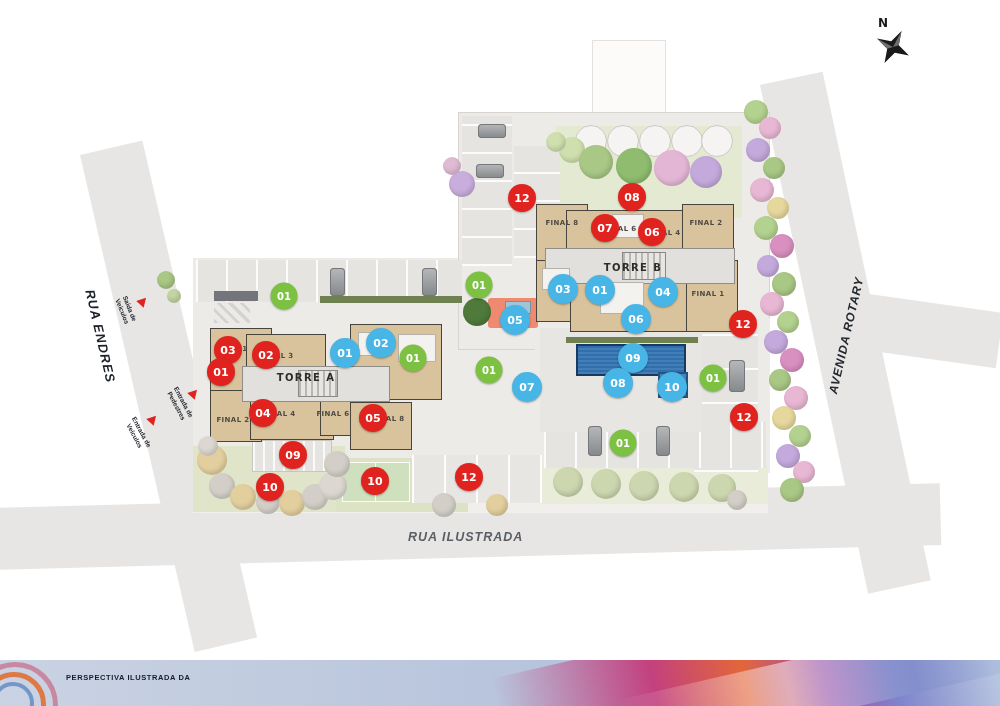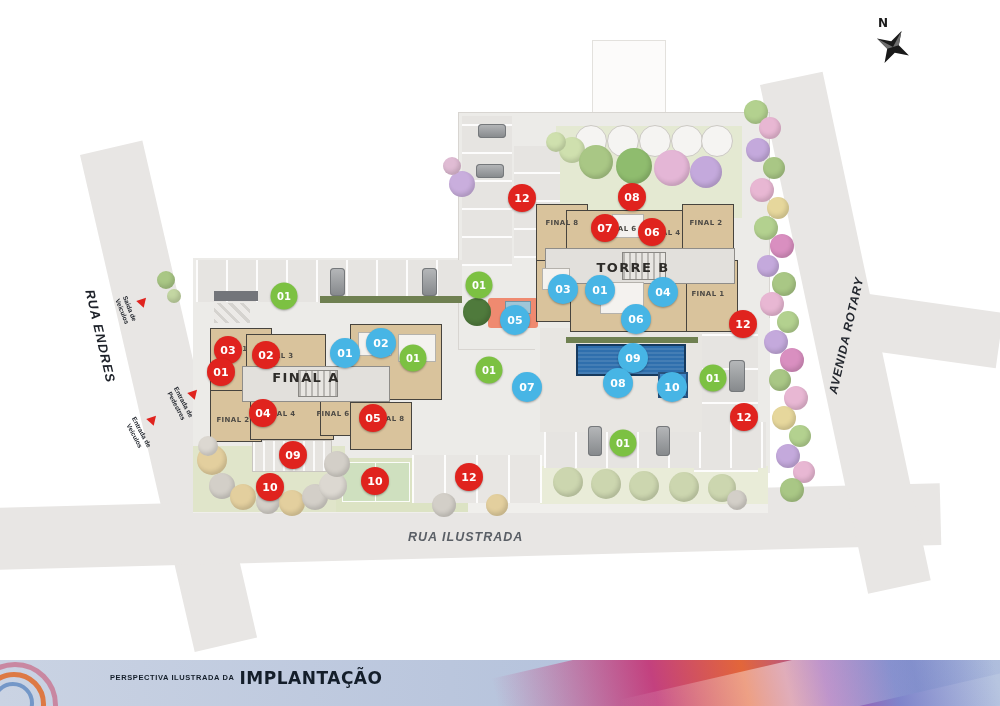--- a/index.html
+++ b/index.html
@@ -43,21 +43,21 @@
   .marker{position:absolute;border-radius:50%;color:#fff;font-weight:bold;display:flex;
           align-items:center;justify-content:center;font-size:11px;
           font-family:"DejaVu Sans",sans-serif;box-shadow:0 1px 2px rgba(0,0,0,.3);
           transform:translate(-50%,-50%);z-index:30;}
   .marker.red{width:28px;height:28px;background:#e0231e;}
   .marker.blue{width:30px;height:30px;background:#47b5e5;}
   .marker.green{width:27px;height:27px;background:#7cc142;font-size:10px;}
   .plan-label{position:absolute;transform:translate(-50%,-50%);font-size:7px;font-weight:bold;
               color:#4d4a45;letter-spacing:.4px;z-index:20;white-space:nowrap;
               font-family:"DejaVu Sans",sans-serif;}
-  .tower-label{font-size:13px;color:#2e2c29;letter-spacing:1.4px;}
+  .tower-label{font-size:10px;color:#2e2c29;letter-spacing:1.4px;}
   .access{position:absolute;font-size:6.5px;font-weight:bold;color:#23272e;text-align:center;
           line-height:1.2;z-index:25;white-space:nowrap;}
   .tri{position:absolute;width:0;height:0;border-left:5px solid transparent;
        border-right:5px solid transparent;border-bottom:9px solid #e0231e;z-index:25;}
   
   #compass{position:absolute;left:868px;top:16px;width:50px;height:60px;z-index:10;}
   #compass .n{position:absolute;left:10px;top:0;font-weight:bold;font-size:12px;color:#1a1a1a;
               font-family:"DejaVu Sans",sans-serif;}
   #compass svg{position:absolute;left:6px;top:12px;transform:rotate(28deg);}
   
@@ -67,21 +67,21 @@
            background:linear-gradient(90deg,rgba(200,80,140,0) 0%,rgba(198,42,110,.85) 28%,
            rgba(232,92,40,.9) 44%,rgba(160,60,160,.85) 58%,rgba(90,90,190,.6) 70%,rgba(185,197,220,0) 88%);}
   .streak2{position:absolute;right:-40px;top:-8px;width:420px;height:60px;transform:rotate(-13deg);
            background:linear-gradient(90deg,rgba(255,255,255,0) 0%,rgba(255,255,255,.5) 40%,
            rgba(120,140,200,.4) 70%,rgba(255,255,255,0) 100%);}
   .ring{position:absolute;border-radius:50%;}
   .ring1{left:-18px;top:12px;width:54px;height:54px;border:5px solid #e06a28;opacity:.85;}
   .ring2{left:-28px;top:2px;width:76px;height:76px;border:5px solid #c94a6b;opacity:.55;}
   .ring3{left:-8px;top:22px;width:34px;height:34px;border:4px solid #3a6fb5;opacity:.6;}
   #banner-text{position:absolute;left:66px;top:0;height:35px;display:flex;align-items:center;
-               gap:5px;color:#141e2a;z-index:2;margin-left:44px;}
+               gap:5px;color:#141e2a;z-index:2;}
   #banner-text .prefix{font-size:7.5px;font-weight:bold;letter-spacing:.6px;}
   #banner-text .title{font-size:17px;font-weight:bold;letter-spacing:.5px;
                       font-family:"DejaVu Sans",sans-serif;}
 </style>
 </head>
 <body>
 
 <div id="canvas">
 
   <div class="street" style="left:80px;top:155px;width:64px;height:510px;transform:rotate(-13deg);transform-origin:0 0;"></div>
@@ -161,21 +161,21 @@
       <div class="plan-label" style="left: 277px; top: 356px;">FINAL 3</div>
       <div class="plan-label" style="left: 233px; top: 420px;">FINAL 2</div>
       <div class="plan-label" style="left: 279px; top: 414px;">FINAL 4</div>
       <div class="plan-label" style="left: 333px; top: 414px;">FINAL 6</div>
       <div class="plan-label" style="left: 388px; top: 419px;">FINAL 8</div>
       <div class="plan-label" style="left: 562px; top: 223px;">FINAL 8</div>
       <div class="plan-label" style="left: 620px; top: 229px;">FINAL 6</div>
       <div class="plan-label" style="left: 664px; top: 233px;">FINAL 4</div>
       <div class="plan-label" style="left: 706px; top: 223px;">FINAL 2</div>
       <div class="plan-label" style="left: 708px; top: 294px;">FINAL 1</div>
-      <div class="plan-label tower-label" style="left: 306px; top: 377px;">FINAL A</div>
+      <div class="plan-label tower-label" style="left: 306px; top: 377px;">TORRE A</div>
       <div class="plan-label tower-label" style="left: 633px; top: 267px;">TORRE B</div>
       <div class="access" style="left: 126px; top: 310px; transform: translate(-50%, -50%) rotate(68deg);">
         <div>Saída de</div>
         <div>Veículos</div>
       </div>
       <div class="tri" style="left: 143px; top: 301px; transform: translate(-50%, -50%) rotate(42deg);"></div>
       <div class="access" style="left: 180px; top: 404px; transform: translate(-50%, -50%) rotate(62deg);">
         <div>Entrada de</div>
         <div>Pedestres</div>
       </div>
@@ -290,17 +290,16 @@
   </div>
 
   <div id="banner">
     <div class="streak1"></div>
     <div class="streak2"></div>
     <div class="ring ring2"></div>
     <div class="ring ring1"></div>
     <div class="ring ring3"></div>
     <div id="banner-text">
       <span class="prefix">PERSPECTIVA ILUSTRADA DA</span>
-      <span class="title">IMPLANTAÇÃO</span>
     </div>
   </div>
 
 </div>
 
 </body></html>

